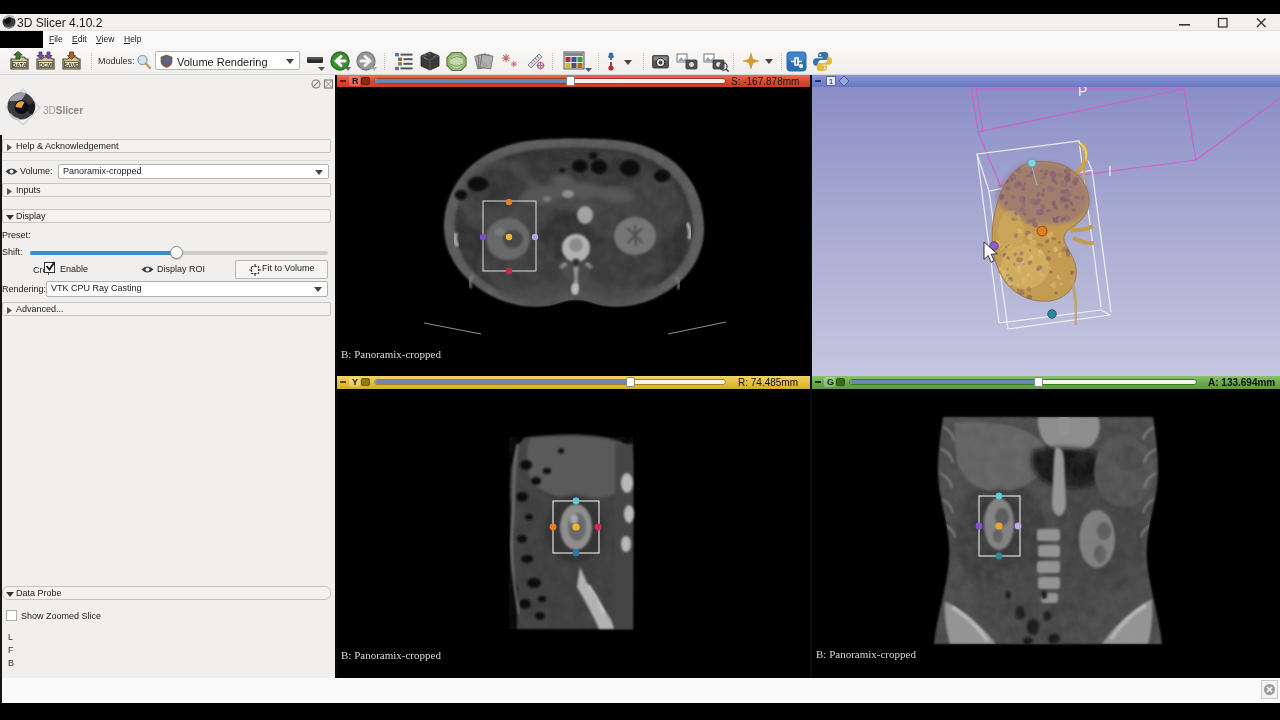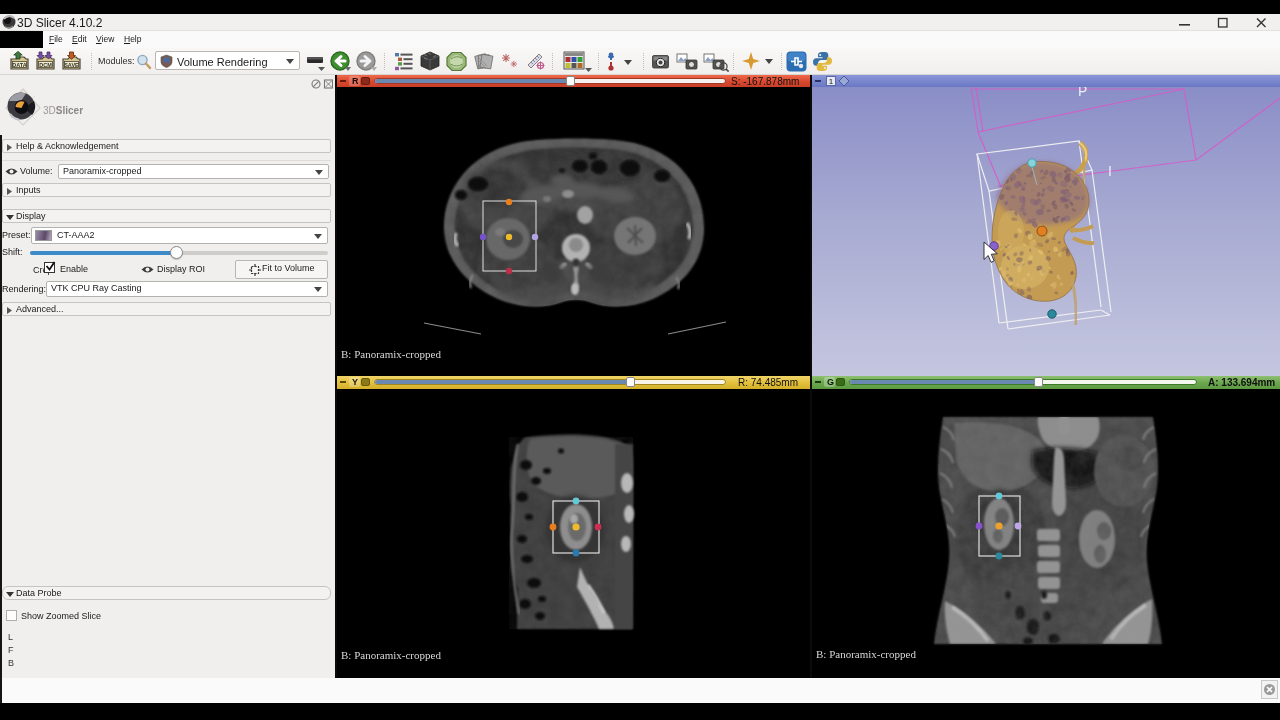--- a/index.html
+++ b/index.html
@@ -262,27 +262,20 @@
     </div>
 
     <div class="abs" style="left:2px;top:134px;width:329px;height:14px;background:#f4f2f0;border:1px solid #c6c4c1;border-radius:2px;">
       <svg class="abs" style="left:3px;top:5px" width="8" height="6">
           <path d="M0 0 L8 0 L4 5 z" fill="#333"></path>
         </svg>
       <div class="abs" style="left:13px;top:1px;font-size:9px;color:#1a1a1a;">Display</div>
     </div>
 
     <div class="abs" style="left:2px;top:155px;font-size:9px;color:#1a1a1a;">Preset:</div>
-    <div class="abs" style="left:31px;top:152px;width:297px;height:17px;background:#fff;border:1px solid #b4b2af;border-radius:2px;">
-      <div class="abs" style="left:3px;top:2px;width:17px;height:11px;background:linear-gradient(100deg,#9a8aa8,#5a4a68 60%,#b8a8c0);border:1px solid #999;"></div>
-      <div class="abs" style="left:25px;top:2px;font-size:9px;color:#1a1a1a;">CT-AAA2</div>
-      <svg class="abs" style="left:282px;top:6px" width="9" height="6">
-          <path d="M0 0 L8 0 L4 5 z" fill="#444"></path>
-        </svg>
-    </div>
 
     <div class="abs" style="left:2px;top:172px;font-size:9px;color:#1a1a1a;">Shift:</div>
     <div class="abs" style="left:30px;top:176px;width:298px;height:4px;background:#cfcdca;border-radius:2px;"></div>
     <div class="abs" style="left:30px;top:176px;width:146px;height:4px;background:#3c8ac8;border-radius:2px;"></div>
     <div class="abs" style="left:170px;top:171px;width:13px;height:13px;background:#fdfdfd;border:1px solid #888;border-radius:7px;box-shadow:0 1px 1px rgba(0,0,0,0.2);"></div>
 
     <div class="abs" style="left:2px;top:190px;font-size:9px;color:#1a1a1a;margin-left:31px;">Crop:</div>
     <div class="abs" style="left:44px;top:187px;width:11px;height:11px;background:#fff;border:1.5px solid #333;">
       <svg class="abs" style="left:0px;top:-2px" width="11" height="11">
           <path d="M1.5 5 l3 3.5 L9.5 1" stroke="#111" stroke-width="1.8" fill="none"></path>

